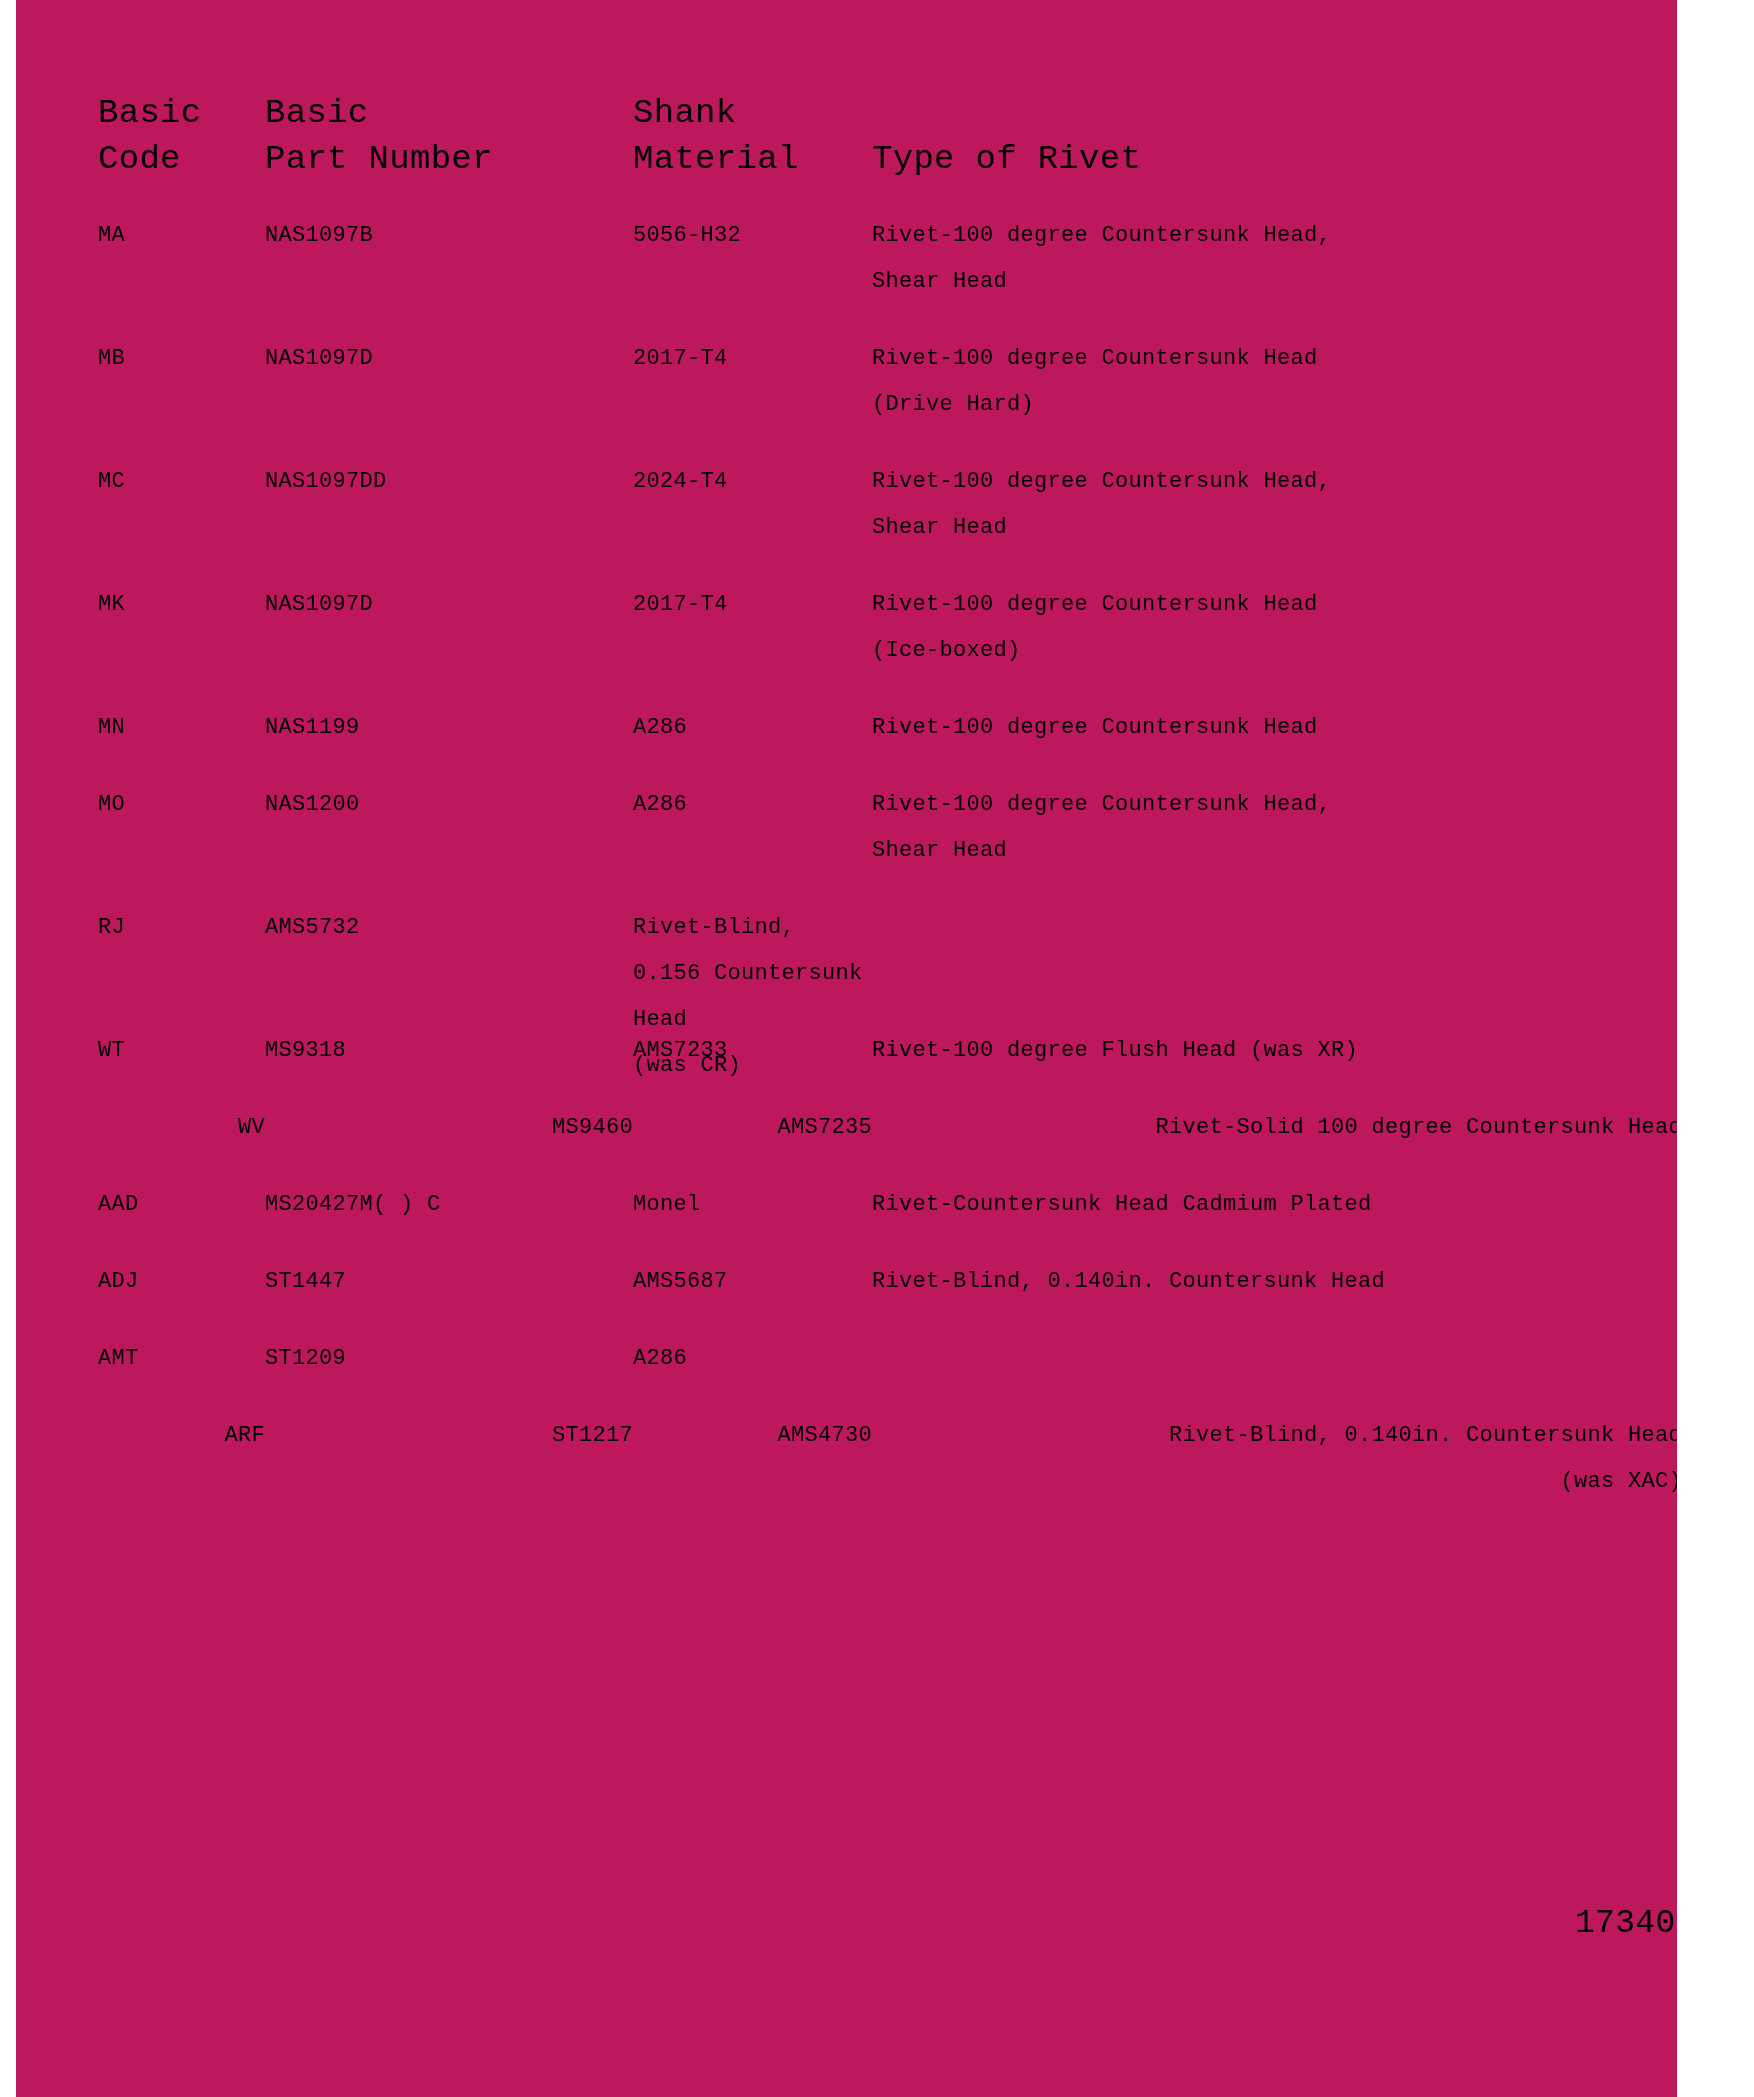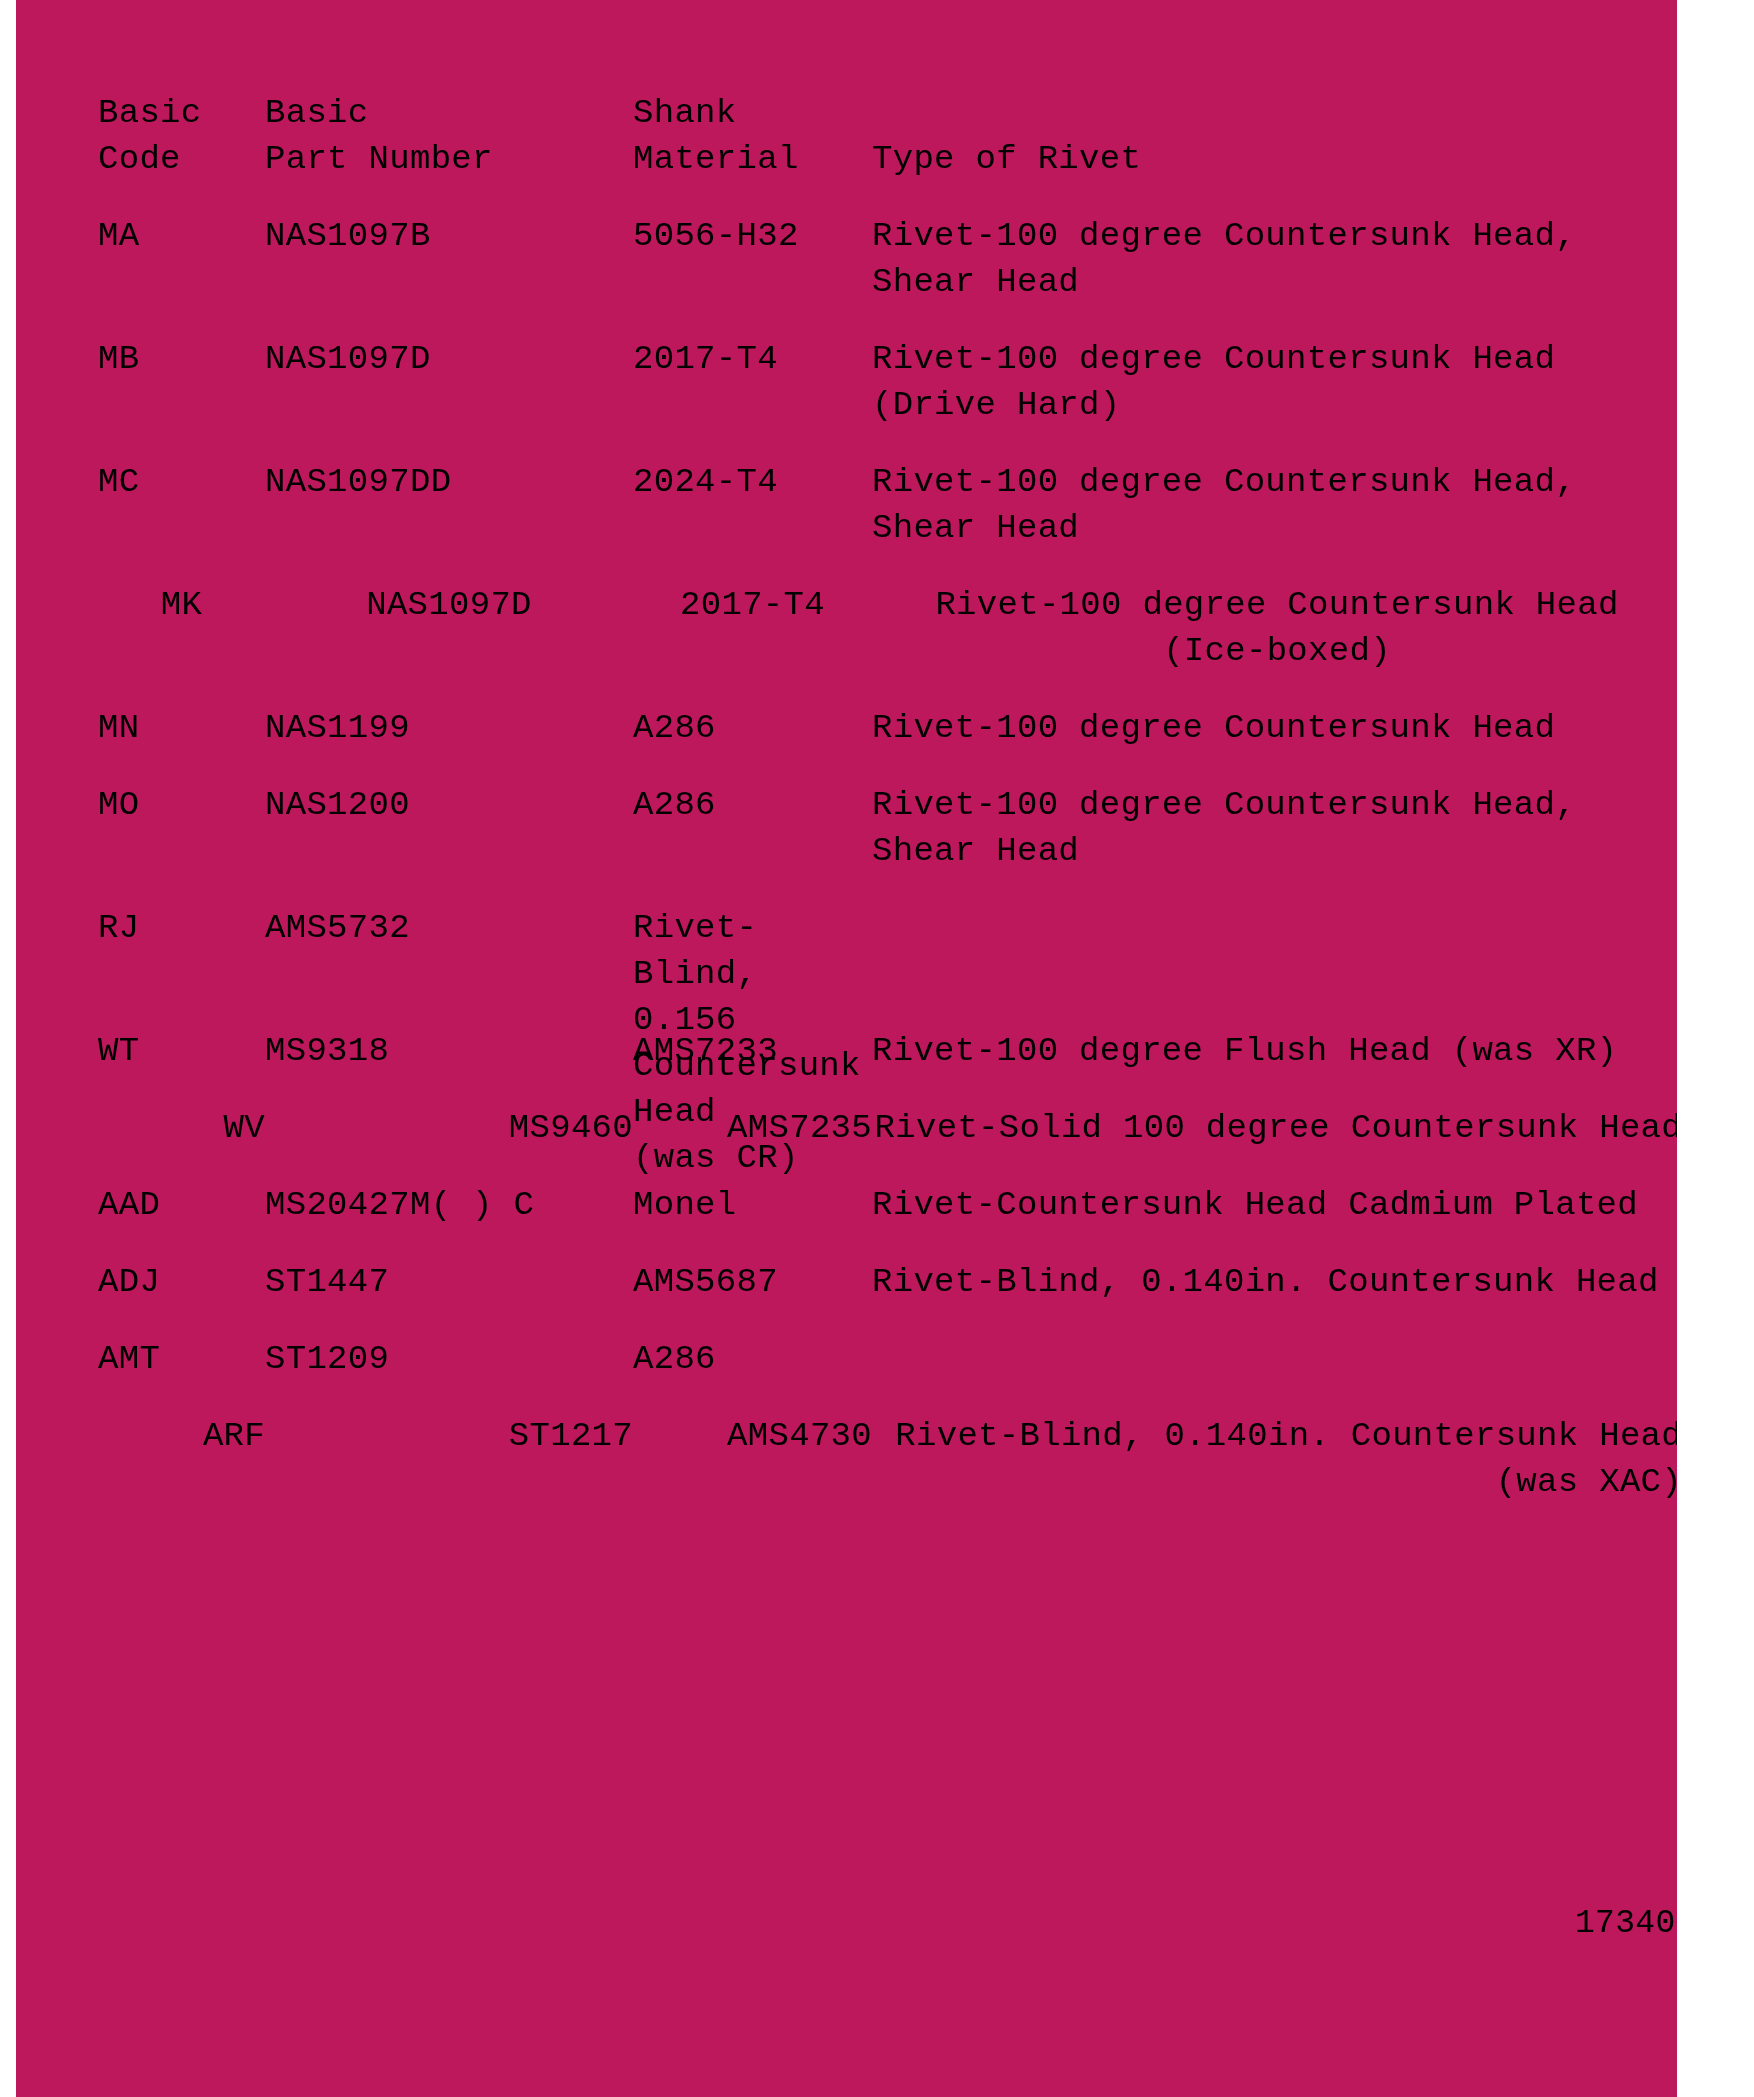--- a/index.html
+++ b/index.html
@@ -28,21 +28,21 @@
   }
 
   .row {
     display: grid;
     grid-template-columns: 167px 368px 239px 810px;
     column-gap: 0;
     align-items: start;
   }
 
   .cell {
-    font-size: 34px;
+    font-size: 22px;
     line-height: 46px;
     letter-spacing: 0.3px;
     white-space: pre-wrap;
     font-weight: 400;
   }
 
   .head-row {
     margin-bottom: 0;
   }
   .head-row .cell {
@@ -103,21 +103,21 @@
           <div class="cell">Rivet-100 degree Countersunk Head
 (Drive Hard)</div>
         </div>
         <div class="row data-row" style="height: 123px;">
           <div class="cell">MC</div>
           <div class="cell">NAS1097DD</div>
           <div class="cell">2024-T4</div>
           <div class="cell">Rivet-100 degree Countersunk Head,
 Shear Head</div>
         </div>
-        <div class="row data-row" style="height: 123px; text-align: center;">
+        <div class="row data-row" style="height: 123px;">
           <div class="cell">MK</div>
           <div class="cell">NAS1097D</div>
           <div class="cell">2017-T4</div>
           <div class="cell">Rivet-100 degree Countersunk Head
 (Ice-boxed)</div>
         </div>
         <div class="row data-row" style="height: 77px;">
           <div class="cell">MN</div>
           <div class="cell">NAS1199</div>
           <div class="cell">A286</div>

